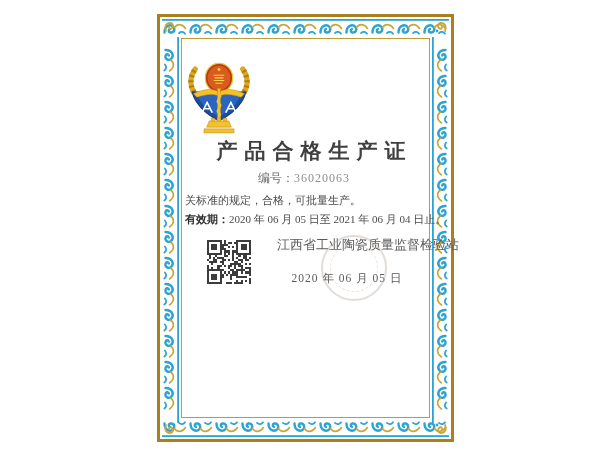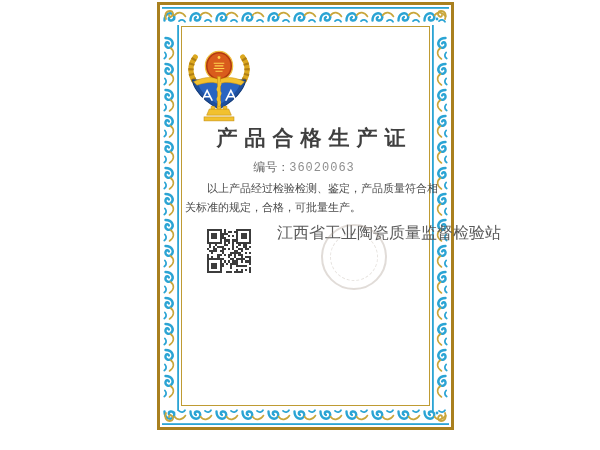--- a/index.html
+++ b/index.html
@@ -3,22 +3,22 @@
 <meta charset="utf-8">
 <style>
   html,body{margin:0;padding:0;}
   body{
     width:600px;height:450px;position:relative;overflow:hidden;
     background:#ffffff;
     font-family:"Liberation Serif","DejaVu Serif",serif;
   }
   
   .cert-frame{
-    position:absolute;left:157px;top:2px;width:297px;height:428px;
-    box-sizing:border-box;border:3px solid #a9801f;background:#ffffff;font-family:Liberation Mono, monospace;
+    position:absolute;left:157px;top:14px;width:297px;height:428px;
+    box-sizing:border-box;border:3px solid #a9801f;background:#ffffff;
   }
   .inner-line{
     position:absolute;left:21px;right:21px;top:21px;bottom:21px;
     border:1px solid #bf9b33;pointer-events:none;
   }
   svg.strip{position:absolute;display:block;}
   .strip-top{left:2px;top:2px;}
   .strip-bottom{left:2px;bottom:2px;transform:scaleY(-1);}
   .strip-left{left:2px;top:20px;}
   .strip-right{right:2px;top:20px;transform:scaleX(-1);}
@@ -39,21 +39,21 @@
   }
   .number-row{margin-top:6px;height:17px;text-align:center;padding-right:14px;
     font-size:12px;color:#6a6a6a;white-space:nowrap;}
   .number-row .num{color:#8f8f8f;letter-spacing:1px;}
   .body-block{margin-top:4px;line-height:19px;}
   .line{white-space:nowrap;}
   .line .lbl{font-weight:bold;color:#303030;}
   .indent{text-indent:22px;}
   .footer{position:relative;margin-top:8px;height:100px;}
   .qr{position:absolute;left:22px;top:2px;width:44px;height:46px;}
-  .issuer{margin-left:92px;width:170px;text-align:center;font-size:16px;
+  .issuer{margin-left:92px;width:170px;text-align:center;font-size:13px;
     color:#5a5a5a;line-height:16px;white-space:nowrap;}
   .issue-date{margin-left:62px;width:200px;text-align:center;font-size:11.5px;
     color:#5a5a5a;margin-top:18px;letter-spacing:1px;white-space:nowrap;}
   .stamp{
     position:absolute;left:136px;top:-2px;width:62px;height:62px;
     border-radius:50%;border:2px solid rgba(168,156,142,0.35);
     pointer-events:none;
   }
   .stamp::before{
     content:"";position:absolute;left:7px;top:7px;right:7px;bottom:7px;
@@ -198,22 +198,24 @@
     
     <div class="cert-title">产品合格生产证</div>
 
     
     <div class="number-row">
       <span>编号：</span><span class="num">36020063</span>
     </div>
 
     
     <div class="body-block">
-      <div class="line indent">以上产品经过检验检测、鉴定，产品质量符合相</div>
       <div class="line">关标准的规定，合格，可批量生产。</div>
+      <div class="line">
+        <span class="lbl">有效期：</span><span>2020 年 06 月 05 日至 2021 年 06 月 04 日止。</span>
+      </div>
     </div>
 
     
     <div class="footer">
       <svg id="qr-svg" class="qr" viewBox="0 0 21 21" shape-rendering="crispEdges">
           <rect x="8" y="0" width="1" height="1" fill="#3c3c3c"></rect>
           <rect x="8" y="1" width="1" height="1" fill="#3c3c3c"></rect>
           <rect x="10" y="1" width="1" height="1" fill="#3c3c3c"></rect>
           <rect x="11" y="1" width="1" height="1" fill="#3c3c3c"></rect>
           <rect x="13" y="1" width="1" height="1" fill="#3c3c3c"></rect>
@@ -348,16 +350,17 @@
           <rect x="2" y="2" width="3" height="3" fill="#3c3c3c"></rect>
           <rect x="14" y="0" width="7" height="7" fill="#3c3c3c"></rect>
           <rect x="15" y="1" width="5" height="5" fill="#ffffff"></rect>
           <rect x="16" y="2" width="3" height="3" fill="#3c3c3c"></rect>
           <rect x="0" y="14" width="7" height="7" fill="#3c3c3c"></rect>
           <rect x="1" y="15" width="5" height="5" fill="#ffffff"></rect>
           <rect x="2" y="16" width="3" height="3" fill="#3c3c3c"></rect>
         </svg>
       <div class="stamp"></div>
       <div class="issuer">江西省工业陶瓷质量监督检验站</div>
+      <div class="issue-date">2020 年 06 月 05 日</div>
     </div>
 
   </div>
 </div>
 
 </body></html>

